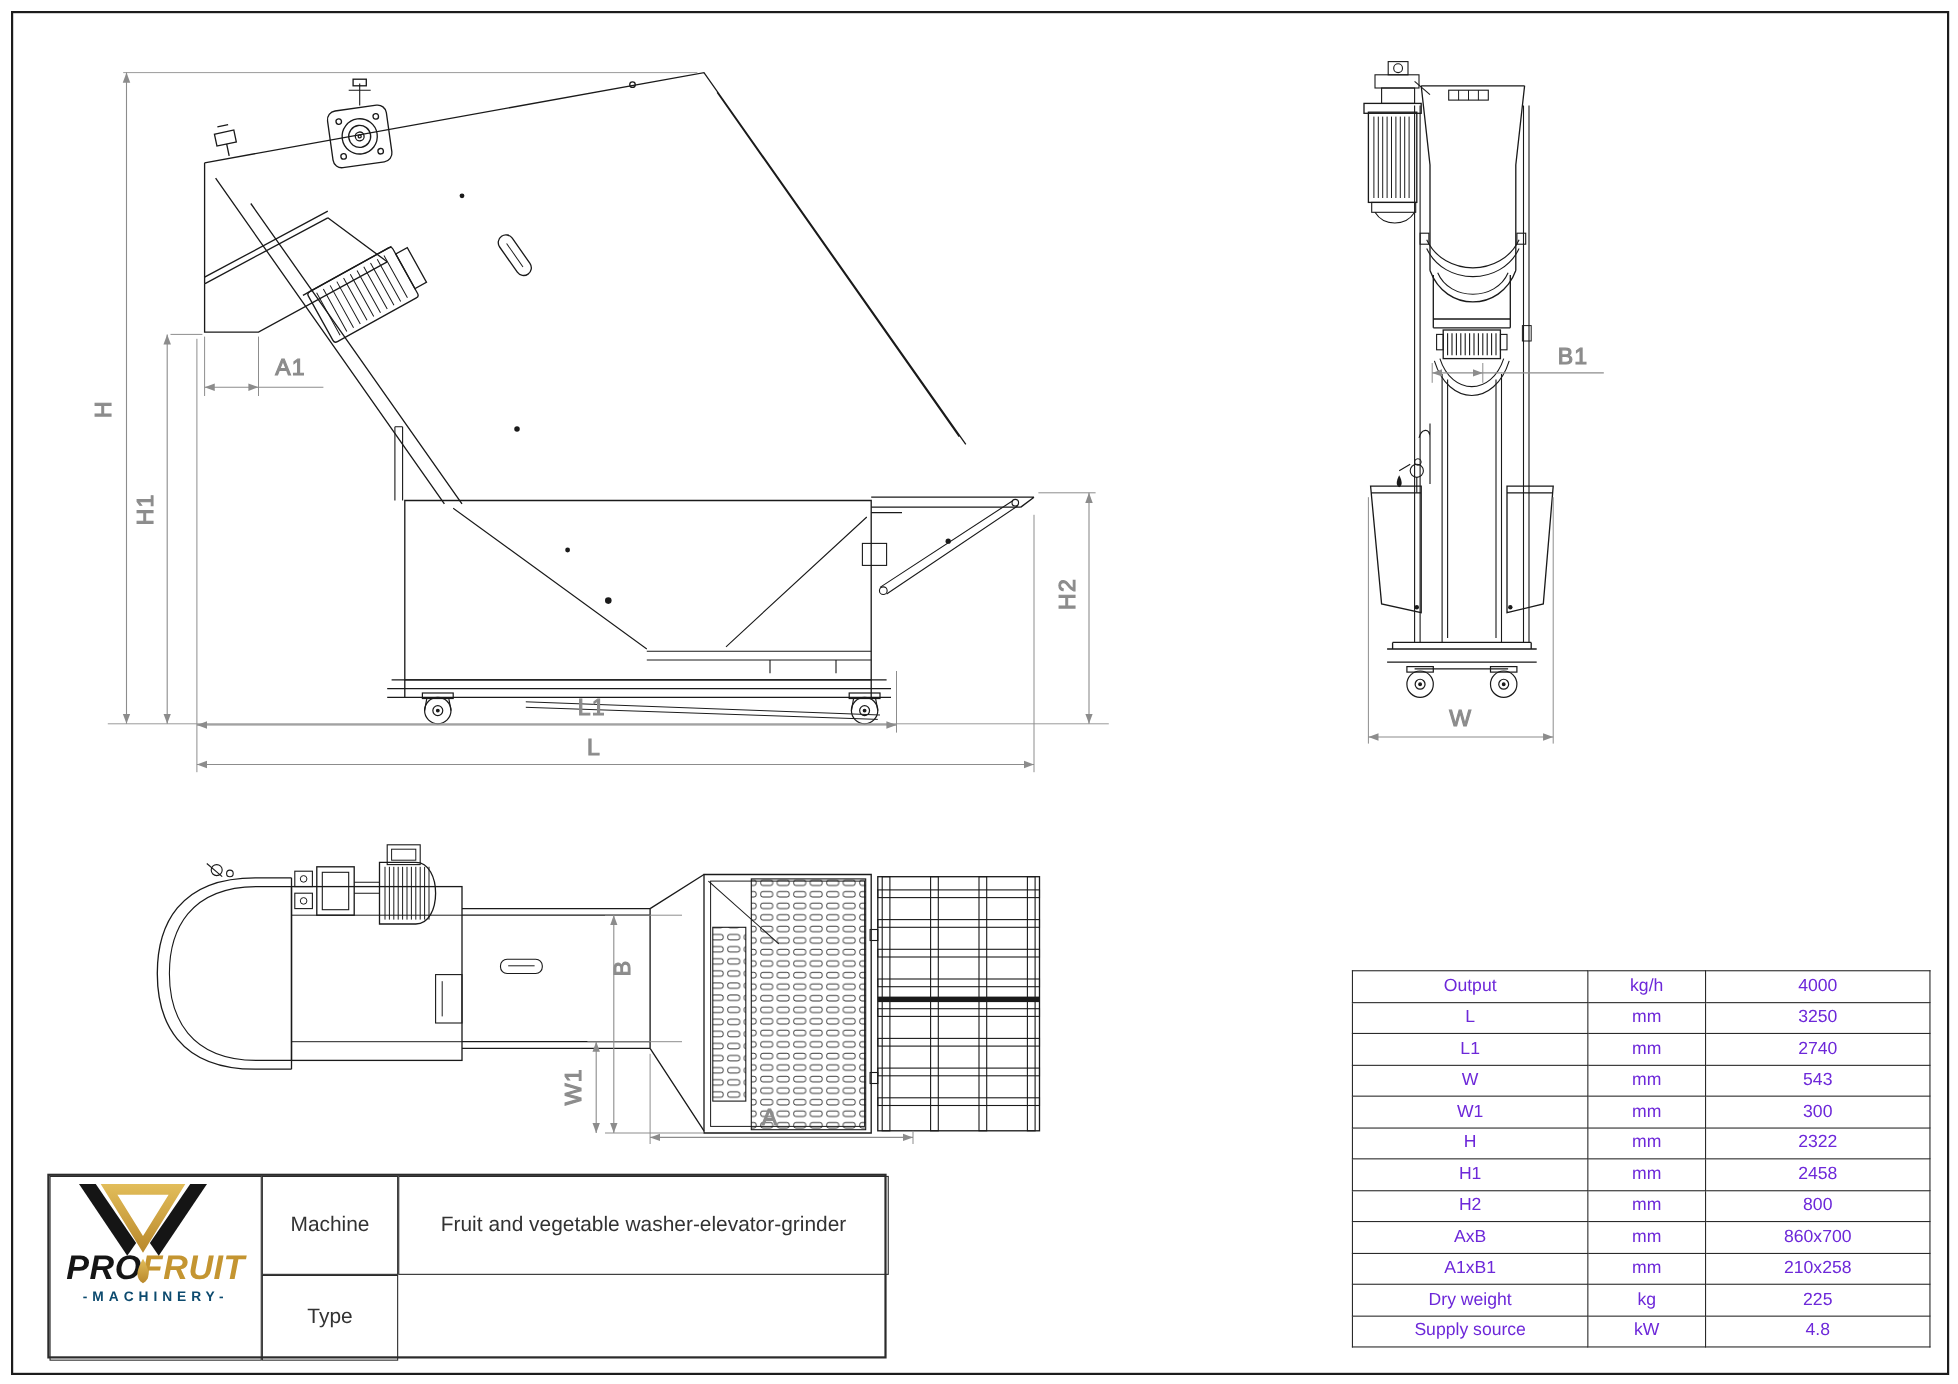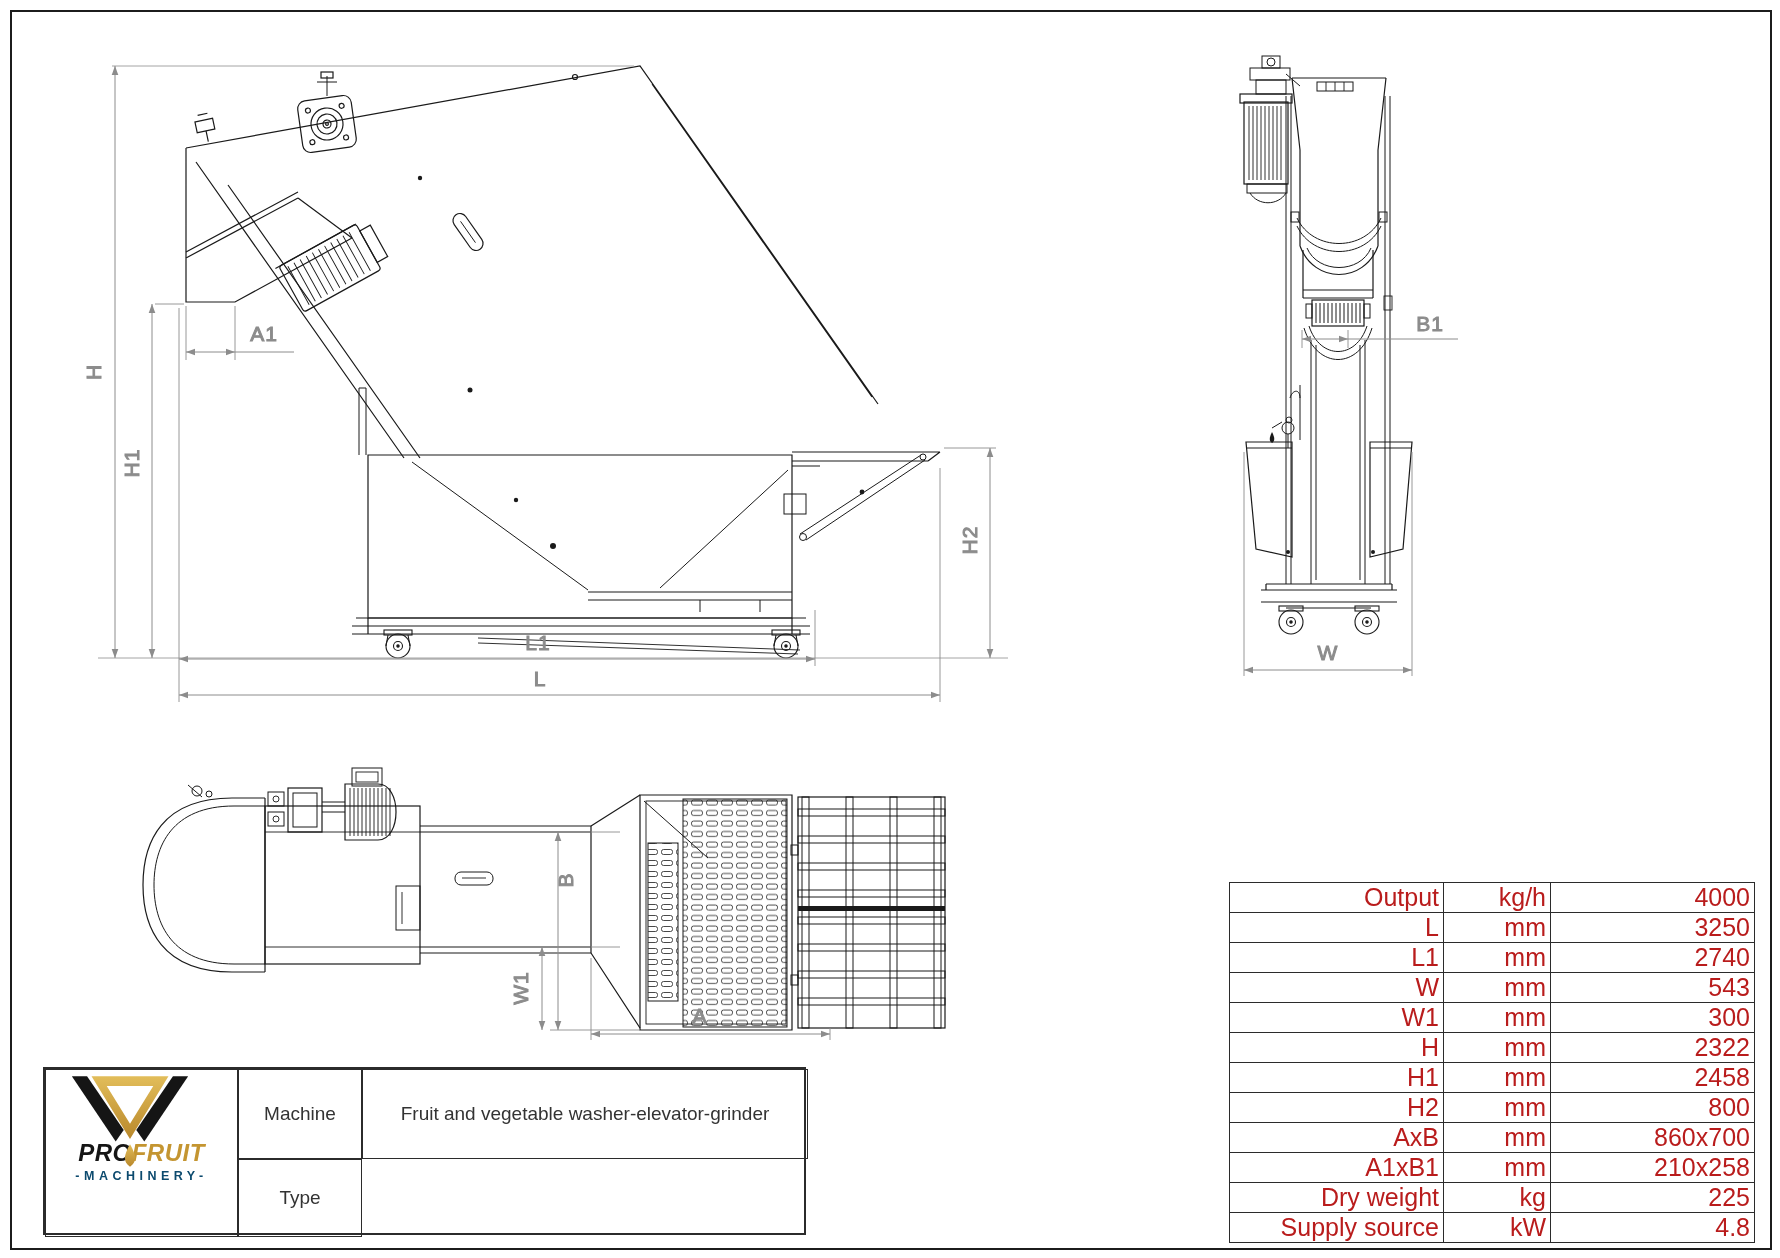--- a/index.html
+++ b/index.html
@@ -3,32 +3,32 @@
 <meta charset="utf-8">
 <style>
   html,body{margin:0;padding:0;background:#ffffff;}
   body{width:1780px;height:1258px;position:relative;font-family:"Liberation Sans",sans-serif;overflow:hidden;}
   .frame{position:absolute;left:10px;top:10px;width:1758px;height:1236px;border:2px solid #1c1c1c;}
   svg{position:absolute;left:0;top:0;}
   svg text{font-family:"Liberation Sans",sans-serif;fill:#8c8c8c;font-size:21px;letter-spacing:1px;}
 
   
   .spec{position:absolute;left:1229px;top:882px;border-collapse:collapse;table-layout:fixed;}
-  .spec td{border:1.5px solid #2b2b2b;height:28.5px;padding:0 4px;text-align:right;vertical-align:middle;
-           font-size:25px;color:#b91c1c;white-space:nowrap;box-sizing:border-box;}
+  .spec td{border:1.5px solid #2b2b2b;height:28.5px;padding:0 4px;text-align:center;vertical-align:middle;
+           font-size:16px;color:#6d28d9;white-space:nowrap;box-sizing:border-box;}
   .spec col.c1{width:214px}.spec col.c2{width:107px}.spec col.c3{width:204px}
 
   
   .tblock{position:absolute;left:43px;top:1067px;width:763px;height:168px;display:grid;
           grid-template-columns:193px 124px 446px;grid-template-rows:90px 78px;
           border:2px solid #2b2b2b;box-sizing:border-box;}
   .tcell{border:1.2px solid #2b2b2b;display:flex;align-items:center;justify-content:center;
          font-size:19px;color:#333;text-align:right;}
   .logocell{grid-row:1 / span 2;flex-direction:column;border-right:1.2px solid #2b2b2b;}
-  .logo-name{font-size:24px;font-weight:bold;font-style:italic;letter-spacing:.5px;line-height:1;margin-top:17px;}
+  .logo-name{font-size:31px;font-weight:bold;font-style:italic;letter-spacing:.5px;line-height:1;margin-top:17px;}
   .logo-name .pro{color:#151515}.logo-name .fruit{color:#c49531}
   .logo-sub{font-size:12.5px;font-weight:bold;letter-spacing:4.5px;color:#0c4a6e;margin-top:4px;}
 </style>
 </head>
 <body>
 
 <div class="frame"></div>
 
 <svg width="1780" height="1258" viewBox="0 0 1780 1258">
   <defs>

